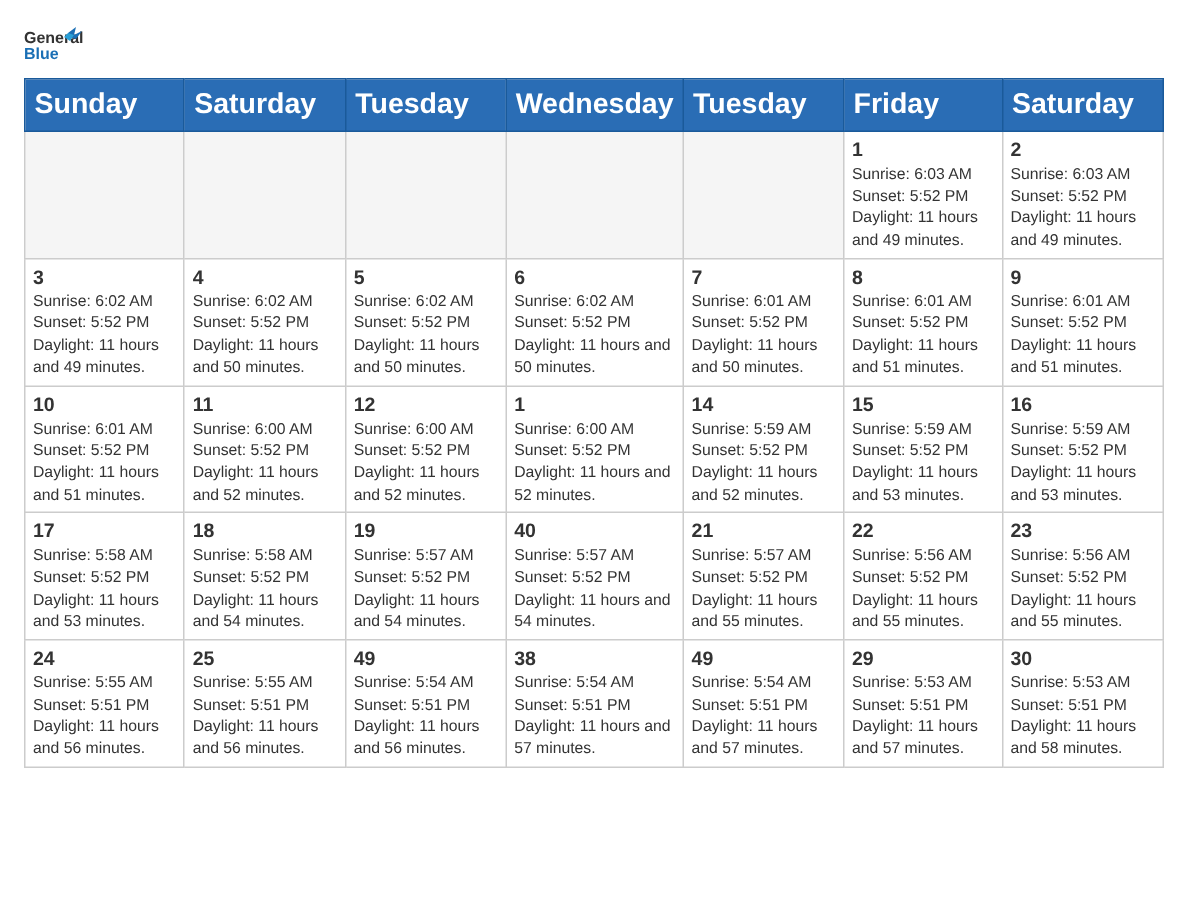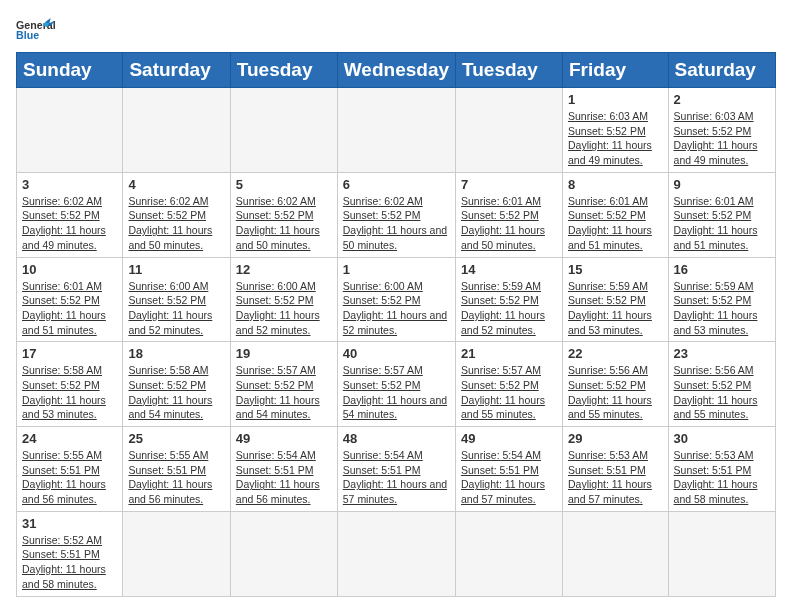--- a/index.html
+++ b/index.html
@@ -66,21 +66,20 @@
     .day-num {
       font-size: 13px;
       font-weight: bold;
       display: block;
       margin-bottom: 2px;
     }
     .day-info {
       font-size: 10.5px;
       line-height: 1.4;
       color: #333;
-      text-decoration: underline;
     }
     .last-row td {
       background: #f5f5f5;
     }
     .last-row td.has-data {
       background: #fff;
     }
   </style>
 </head>
 <body>
@@ -226,42 +225,30 @@
         </td>
         <td>
           <span class="day-num">25</span>
           <div class="day-info">Sunrise: 5:55 AM<br>Sunset: 5:51 PM<br>Daylight: 11 hours and 56 minutes.</div>
         </td>
         <td>
           <span class="day-num">49</span>
           <div class="day-info">Sunrise: 5:54 AM<br>Sunset: 5:51 PM<br>Daylight: 11 hours and 56 minutes.</div>
         </td>
         <td>
-          <span class="day-num">48</span>
+          <span class="day-num">38</span>
           <div class="day-info">Sunrise: 5:54 AM<br>Sunset: 5:51 PM<br>Daylight: 11 hours and 57 minutes.</div>
         </td>
         <td>
           <span class="day-num">49</span>
           <div class="day-info">Sunrise: 5:54 AM<br>Sunset: 5:51 PM<br>Daylight: 11 hours and 57 minutes.</div>
         </td>
         <td>
           <span class="day-num">29</span>
           <div class="day-info">Sunrise: 5:53 AM<br>Sunset: 5:51 PM<br>Daylight: 11 hours and 57 minutes.</div>
         </td>
         <td>
           <span class="day-num">30</span>
           <div class="day-info">Sunrise: 5:53 AM<br>Sunset: 5:51 PM<br>Daylight: 11 hours and 58 minutes.</div>
         </td>
       </tr>
-      <tr class="last-row">
-        <td class="has-data">
-          <span class="day-num">31</span>
-          <div class="day-info">Sunrise: 5:52 AM<br>Sunset: 5:51 PM<br>Daylight: 11 hours and 58 minutes.</div>
-        </td>
-        <td class="empty"></td>
-        <td class="empty"></td>
-        <td class="empty"></td>
-        <td class="empty"></td>
-        <td class="empty"></td>
-        <td class="empty"></td>
-      </tr>
     </tbody>
 </table>
 
 </body></html>

